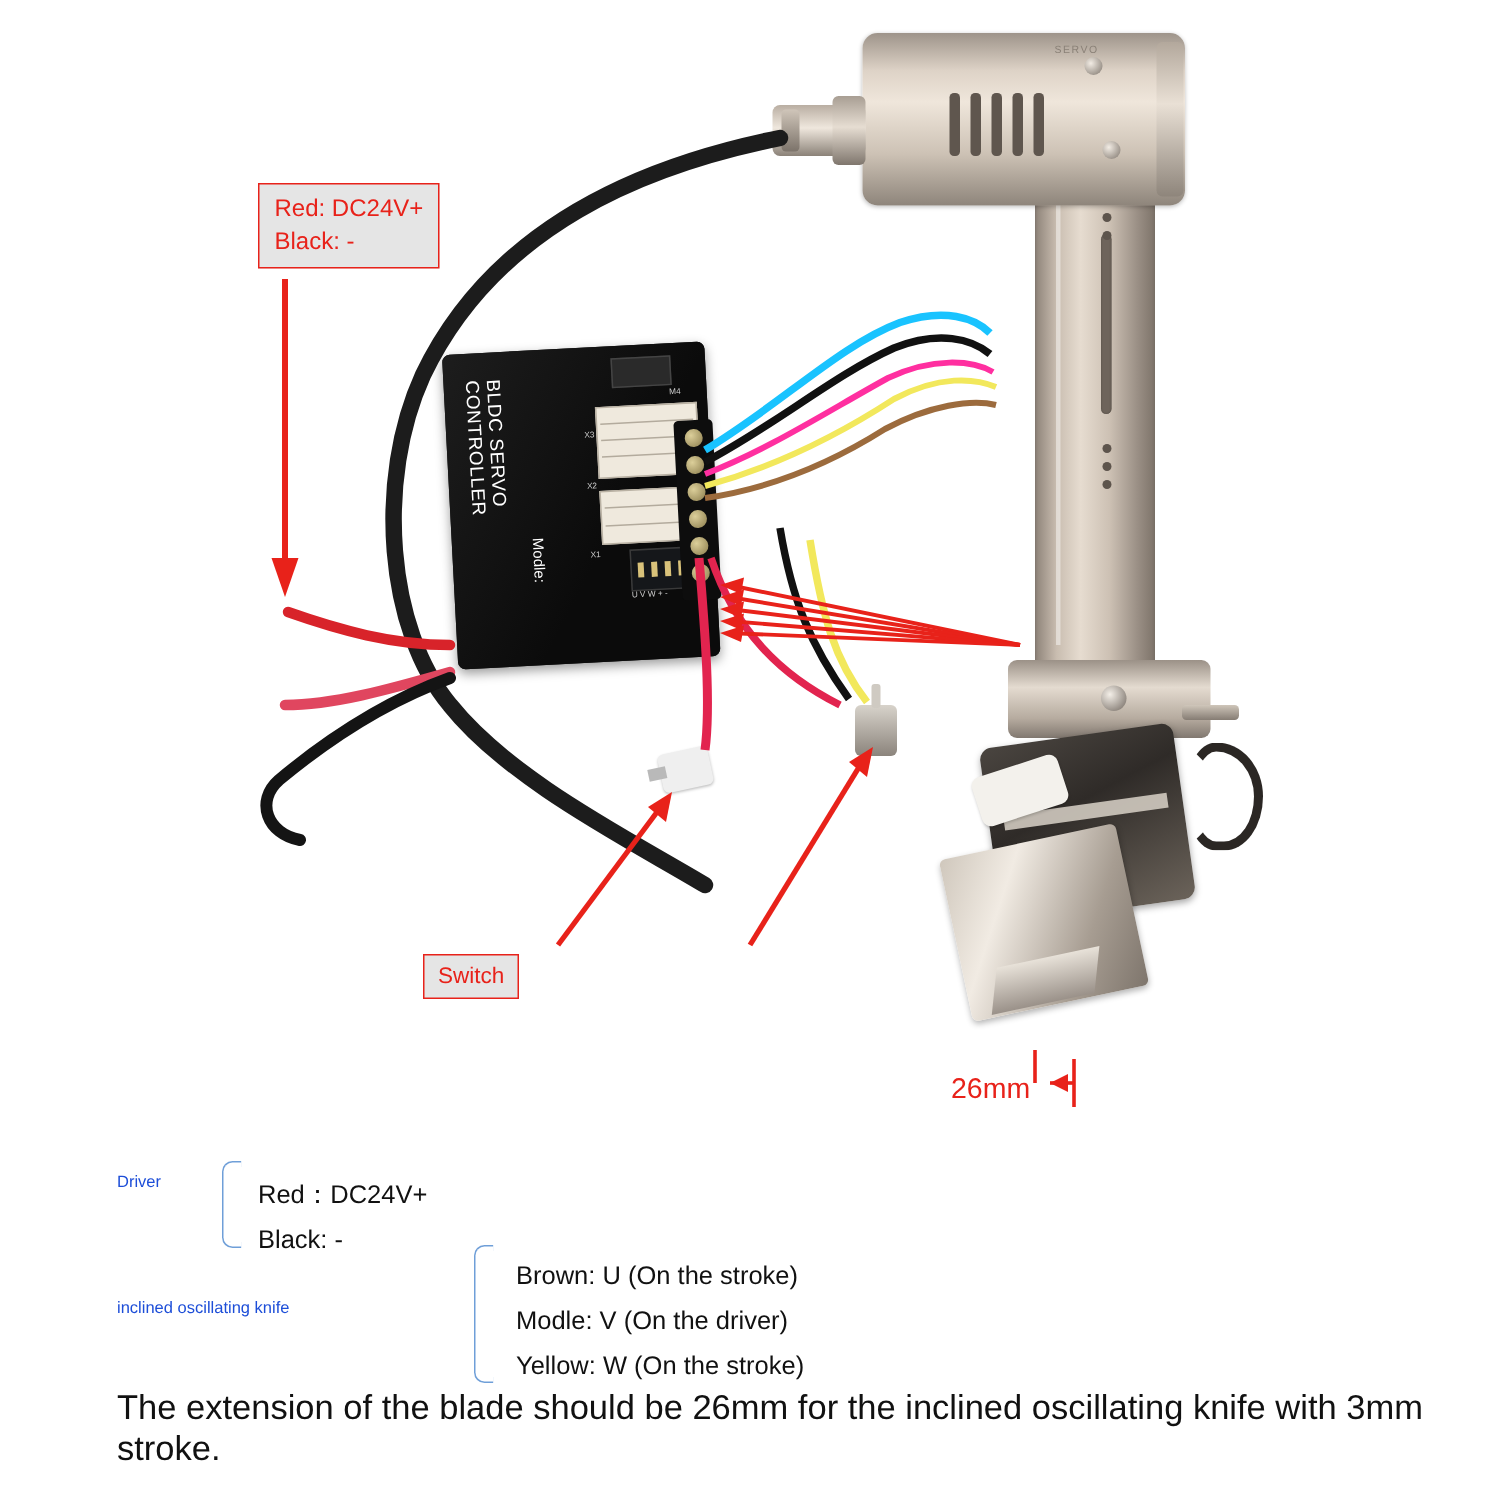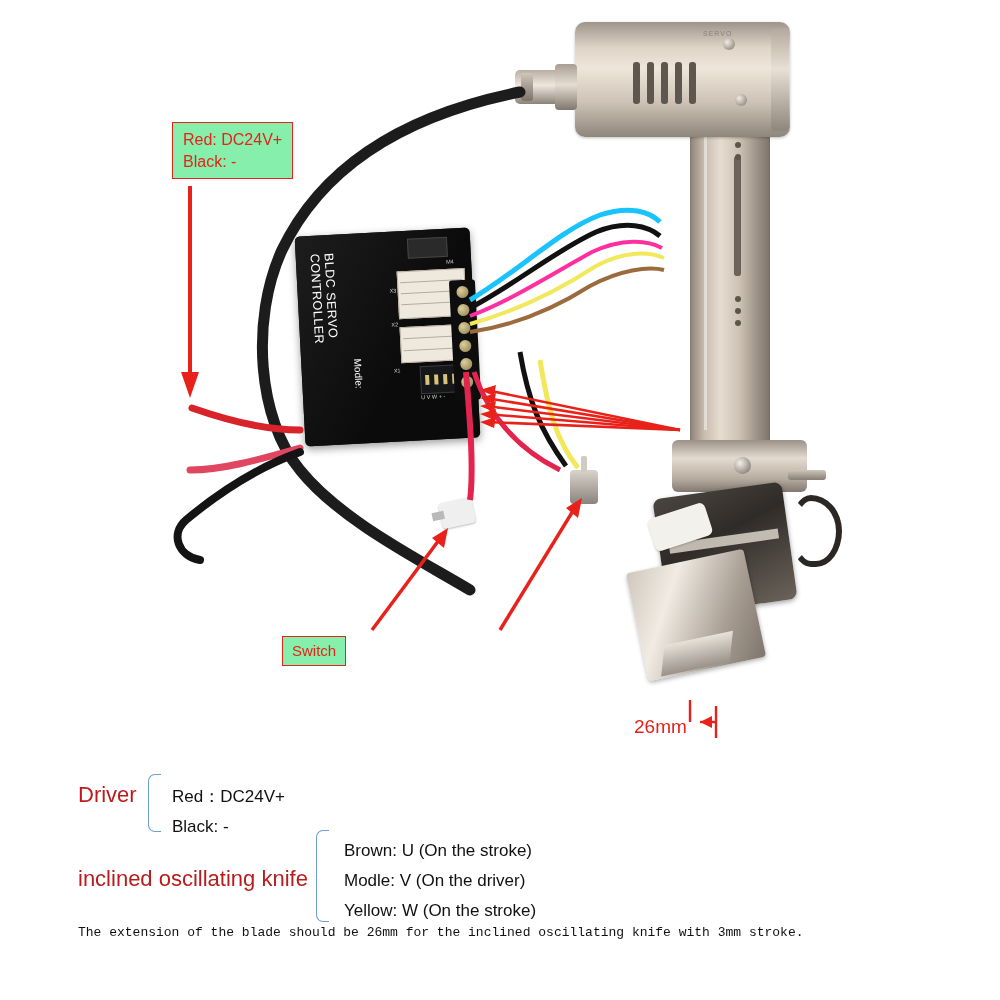--- a/index.html
+++ b/index.html
@@ -81,33 +81,33 @@
   svg.wires{position:absolute;left:0;top:0;width:1000px;height:760px;}
 
   
   .switch{position:absolute;left:440px;top:500px;width:34px;height:26px;background:#efefef;border-radius:4px;transform:rotate(-12deg);
           box-shadow:0 1px 2px rgba(0,0,0,.25);}
   .switch .stub{position:absolute;left:-8px;top:8px;width:12px;height:8px;background:#b9b9b9;}
   .pot{position:absolute;left:570px;top:470px;width:28px;height:34px;background:linear-gradient(180deg,#d8d3cb,#8b847c);border-radius:4px;}
   .pot .shaft{position:absolute;left:11px;top:-14px;width:6px;height:16px;background:#cfcac2;border-radius:2px;}
 
   
-  .callout{position:absolute;border:1.6px solid #e8221a;color:#e8221a;background:#86efac;
+  .callout{position:absolute;border:1.6px solid #e8221a;color:#e8221a;background:#e5e5e5;
            font-size:15px;padding:4px 9px;line-height:1.35;white-space:nowrap;}
   #lbl-power{left:172px;top:122px;font-size:16px;padding:6px 10px;}
   #lbl-switch{left:282px;top:636px;}
   #lbl-speed{left:413px;top:636px;}
   .dimtxt{position:absolute;left:634px;top:716px;color:#e8221a;font-size:19px;}
 
   
   .legend{position:absolute;left:0;top:760px;width:1000px;height:240px;color:#1a1a1a;}
-  .lbl-left{position:absolute;font-size:22px;color:#b91c1c;text-align:right;}
+  .lbl-left{position:absolute;font-size:11px;color:#1d4ed8;text-align:right;}
   .brace{position:absolute;border:1.6px solid #6f9fd8;border-right:none;border-radius:7px 0 0 7px;}
   .ln{position:absolute;font-size:17px;color:#111;white-space:nowrap;margin-top:13px;}
-  .footer{position:absolute;left:78px;top:925px;font-size:13px;color:#111;font-family:Liberation Mono, monospace;}
+  .footer{position:absolute;left:78px;top:925px;font-size:23px;color:#111;}
 </style>
 </head>
 <body>
 
 <div id="stage">
 
   <div class="photo">
 
     <div class="col">
       <div class="ridge"></div>

